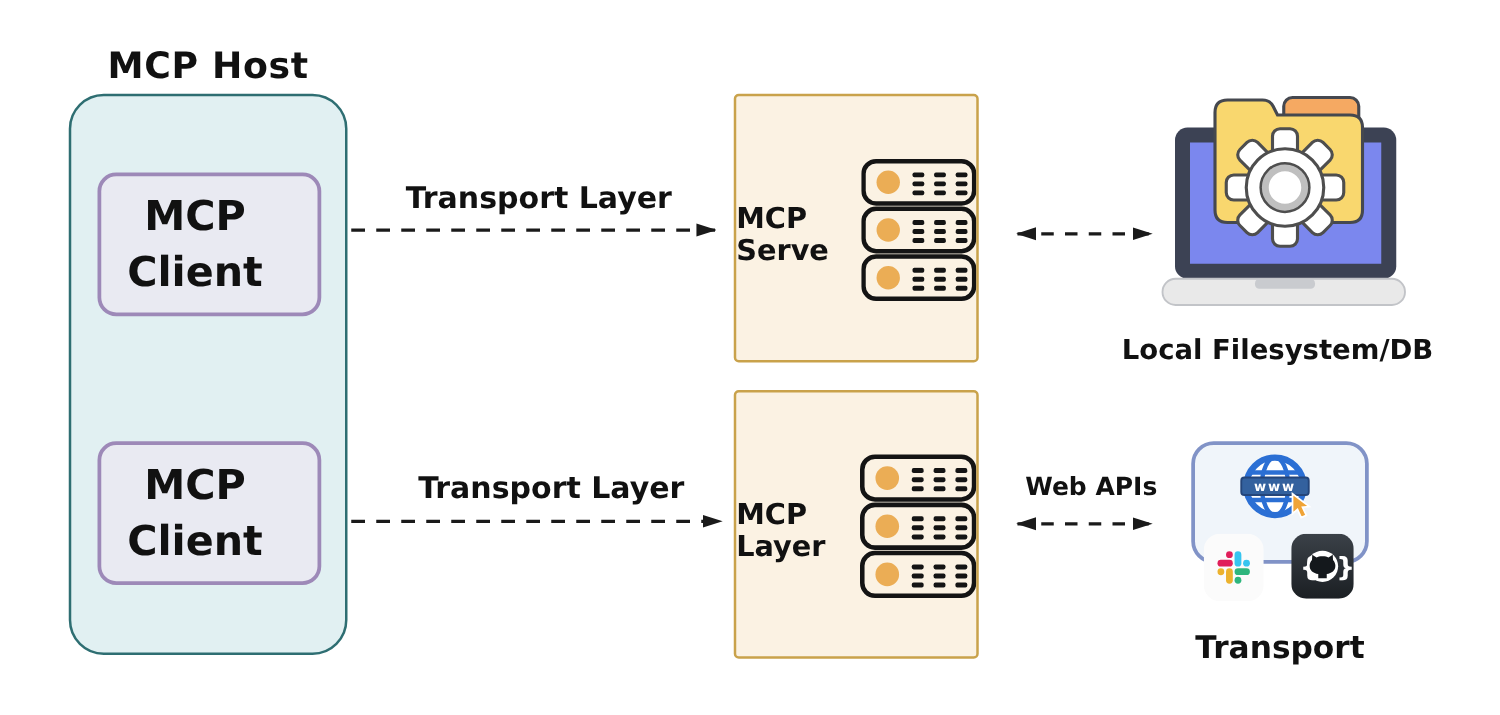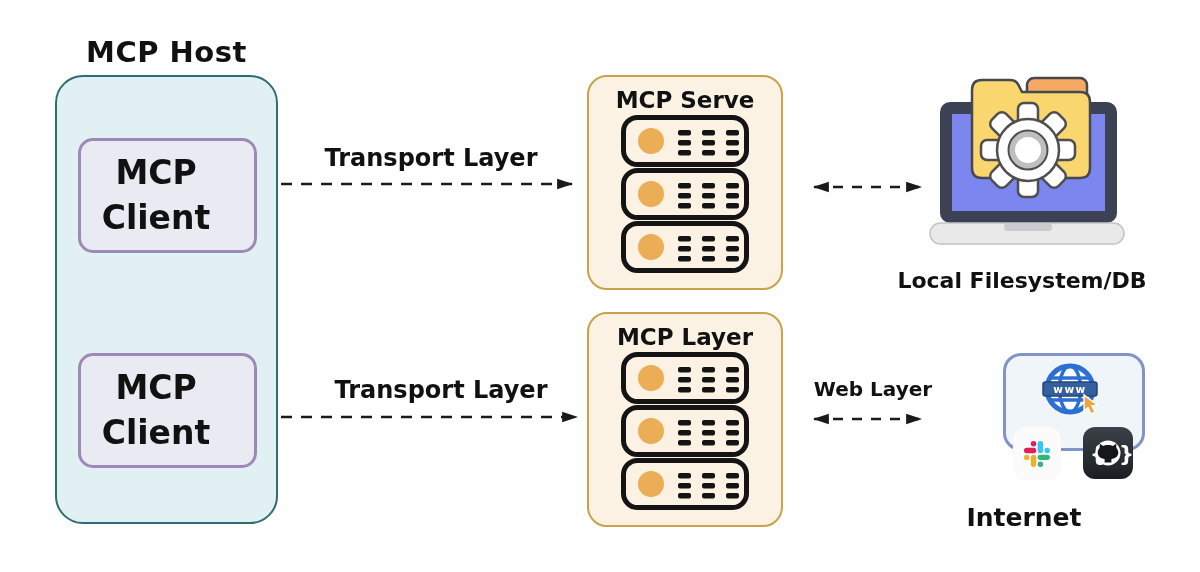--- a/index.html
+++ b/index.html
@@ -19,39 +19,39 @@
   .client-box{
     position:absolute;left:21px;width:179px;height:115px;border-radius:15px;
     background:var(--client-fill);border:3px solid var(--client-border);box-sizing:border-box;
     display:flex;align-items:center;justify-content:flex-start;
   }
   .client-box .client-label{font-weight:700;font-size:33px;line-height:1.35;text-align:center;width:150px;}
   .client-1{top:61px;}
   .client-2{top:276px;}
 
   .server-box{
-    width:196px;height:215px;border-radius:20px;box-sizing:border-box;
+    width:196px;height:215px;border-radius:4px;box-sizing:border-box;
     background:var(--server-fill);border:2.5px solid var(--server-border);
-    display:flex;flex-direction:column;align-items:center;
+    display:flex;flex-direction:row;align-items:center;
   }
   .server-box-1{left:587px;top:75px;}
   .server-box-2{left:587px;top:312px;}
   .server-title{margin-top:10px;font-size:23px;font-weight:700;}
   .server-icon{margin-top:2px;}
 
   .overlay{left:0;top:0;width:1200px;height:572px;pointer-events:none;}
 
   .transport-top{left:300px;top:144px;width:262px;font-size:24px;}
   .transport-bottom{left:310px;top:376px;width:262px;font-size:24px;}
   .web-apis{left:795px;top:377px;width:156px;font-size:20px;}
 
   .fs-label{left:893px;top:268px;width:258px;font-size:22px;}
 
   .internet-box{
-    left:1003px;top:353px;width:142px;height:98px;border-radius:18px;box-sizing:border-box;
+    left:953px;top:353px;width:142px;height:98px;border-radius:18px;box-sizing:border-box;
     background:var(--internet-fill);border:3px solid var(--internet-border);
   }
   .internet-label{left:948px;top:503px;width:152px;font-size:25px;}
 </style>
 </head>
 <body>
 
 <div class="canvas">
 
   <svg width="0" height="0" style="position:absolute" aria-hidden="true">
@@ -92,21 +92,21 @@
 
   <svg class="abs overlay">
     <line x1="281" y1="184" x2="572" y2="184" stroke="var(--arrow)" stroke-width="2.6" stroke-dasharray="11 9" marker-end="url(#ah)"></line>
     <line x1="814" y1="187" x2="921" y2="187" stroke="var(--arrow)" stroke-width="2.6" stroke-dasharray="10 9" marker-start="url(#ah)" marker-end="url(#ah)"></line>
     <line x1="281" y1="417" x2="577" y2="417" stroke="var(--arrow)" stroke-width="2.6" stroke-dasharray="11 9" marker-end="url(#ah)"></line>
     <line x1="814" y1="419" x2="921" y2="419" stroke="var(--arrow)" stroke-width="2.6" stroke-dasharray="10 9" marker-start="url(#ah)" marker-end="url(#ah)"></line>
   </svg>
 
   <div class="abs lbl transport-top">Transport Layer</div>
   <div class="abs lbl transport-bottom">Transport Layer</div>
-  <div class="abs lbl web-apis">Web Layer</div>
+  <div class="abs lbl web-apis">Web APIs</div>
 
   <div class="abs server-box server-box-1">
     <div class="server-title">MCP Serve</div>
     <svg class="server-icon" width="128" height="158" viewBox="0 0 128 158">
       <use href="#srv-unit" y="0"></use>
         <use href="#srv-unit" y="53"></use>
         <use href="#srv-unit" y="106"></use>
     </svg>
   </div>
 
@@ -175,15 +175,15 @@
     </svg>
 
     <svg class="abs" style="left:77px;top:71px;" width="50" height="52" viewBox="0 0 50 52">
       <rect x="0" y="0" width="50" height="52" rx="12" fill="url(#ghg)"></rect>
       <text x="7" y="34" font-size="21" font-weight="bold" fill="#FFFFFF" font-family="DejaVu Sans, sans-serif">{</text>
       <text x="36" y="34" font-size="21" font-weight="bold" fill="#FFFFFF" font-family="DejaVu Sans, sans-serif">}</text>
       <circle cx="25" cy="26" r="12.5" fill="#FFFFFF"></circle>
       <path transform="translate(25,26.5)" d="M0,-8.5 c2.2,0 3.6,0.3 4.8,0.9 l3.4,-2.2 0.2,4.2 c1.2,1.3 1.9,2.9 1.9,4.6 c0,3.9 -2.9,6 -6.9,6.6 l0,3.4 l-6.8,0 l0,-3.4 c-4,-0.6 -6.9,-2.7 -6.9,-6.6 c0,-1.7 0.7,-3.3 1.9,-4.6 l0.2,-4.2 l3.4,2.2 c1.2,-0.6 2.6,-0.9 4.8,-0.9 z" fill="#14181C"></path>
     </svg>
   </div>
-  <div class="abs lbl internet-label">Internet</div>
+  <div class="abs lbl internet-label">Transport</div>
 
 </div>
 
 </body></html>

